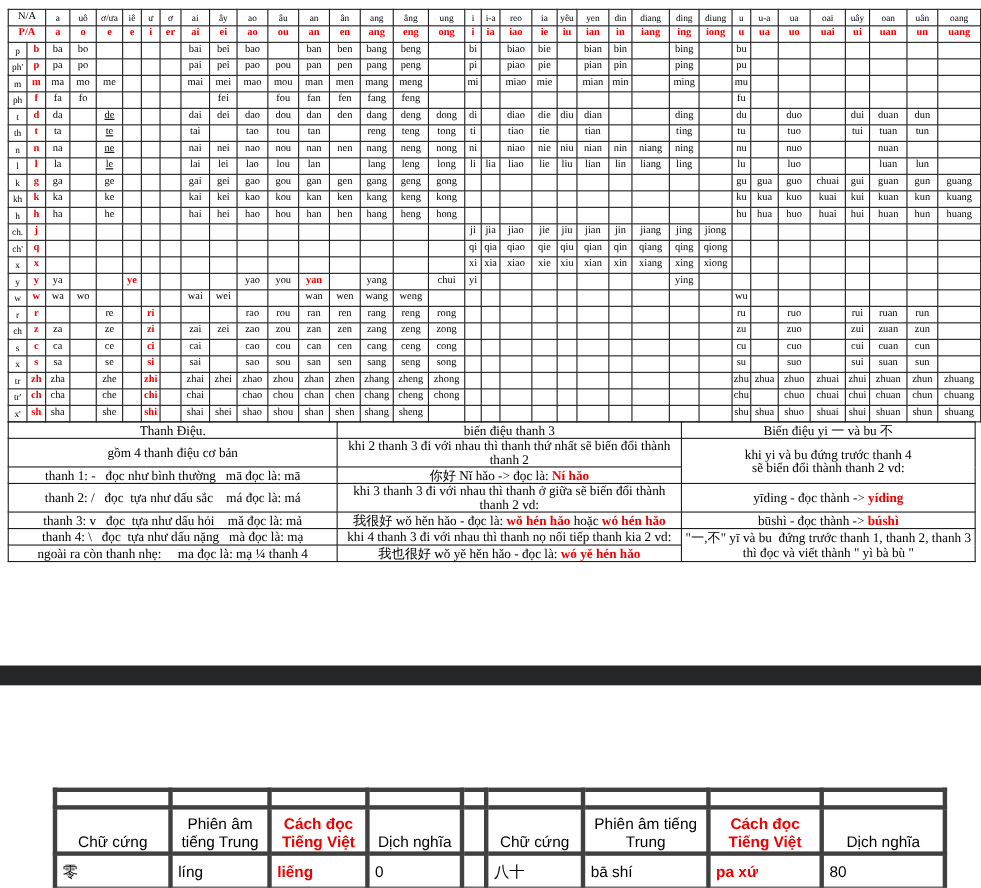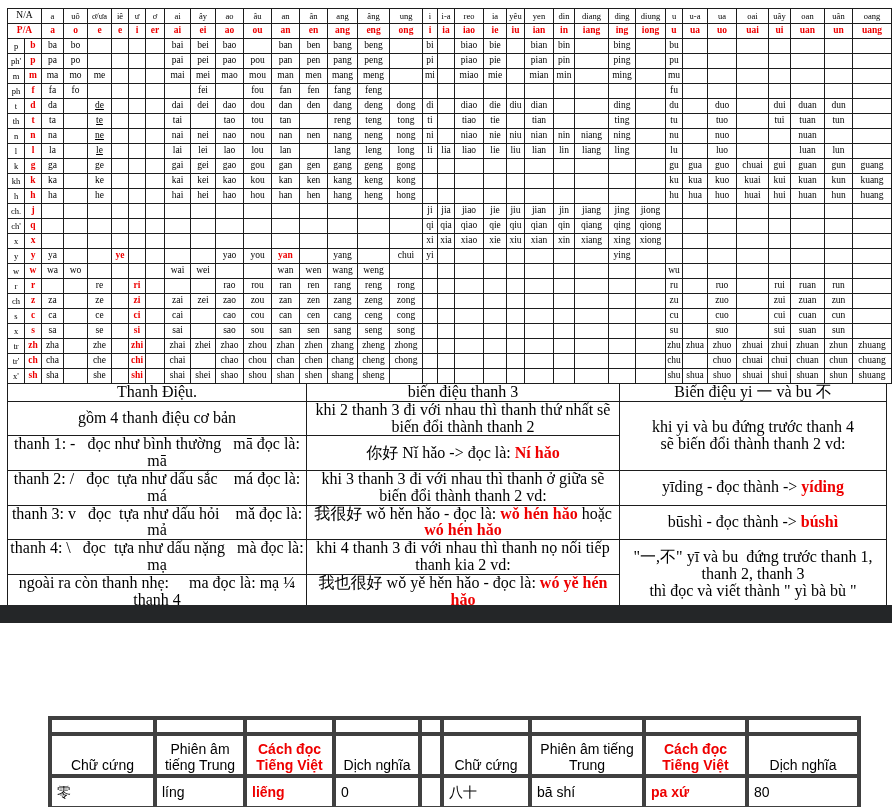--- a/index.html
+++ b/index.html
@@ -7,21 +7,21 @@
        font-family:"Liberation Serif", "DejaVu Serif", serif;position:relative;}
   #sheet{position:absolute;left:7px;top:8px;width:879px;}
   table{border-collapse:collapse;table-layout:fixed;width:879px;}
   td{border:1px solid #1d1d1d;padding:0;text-align:center;overflow:hidden;
      line-height:1.05;color:#000;}
   .ptab td{font-size:9.5px;height:14px;white-space:nowrap;}
   .ptab .vncol{font-size:8.5px;}
   .red{color:#ee0000;font-weight:bold;}
   .u{text-decoration:underline;}
   .ttab{margin-top:-1px;}
-  .ttab td{font-size:16px;height:14px;white-space:pre-wrap;vertical-align:middle;}
+  .ttab td{font-size:12px;height:14px;white-space:pre-wrap;vertical-align:middle;}
   .bar{position:absolute;left:0;top:605px;width:892px;height:18px;background:#242628;}
   .vtab{position:absolute;left:48px;top:716px;width:809px;border-collapse:collapse;
         table-layout:fixed;font-family:"Liberation Sans", "DejaVu Sans", sans-serif;}
   .vtab td{border:4px solid #404040;font-size:14px;overflow:hidden;}
   .vtab tr.sprow td{height:12px;}
   .vtab tr.hrow td{height:36px;text-align:center;vertical-align:bottom;padding:1px 2px;line-height:1.15;}
   .vtab tr.drow td{height:26px;text-align:left;vertical-align:middle;padding:1px 5px;}
 </style>
 </head>
 <body>

